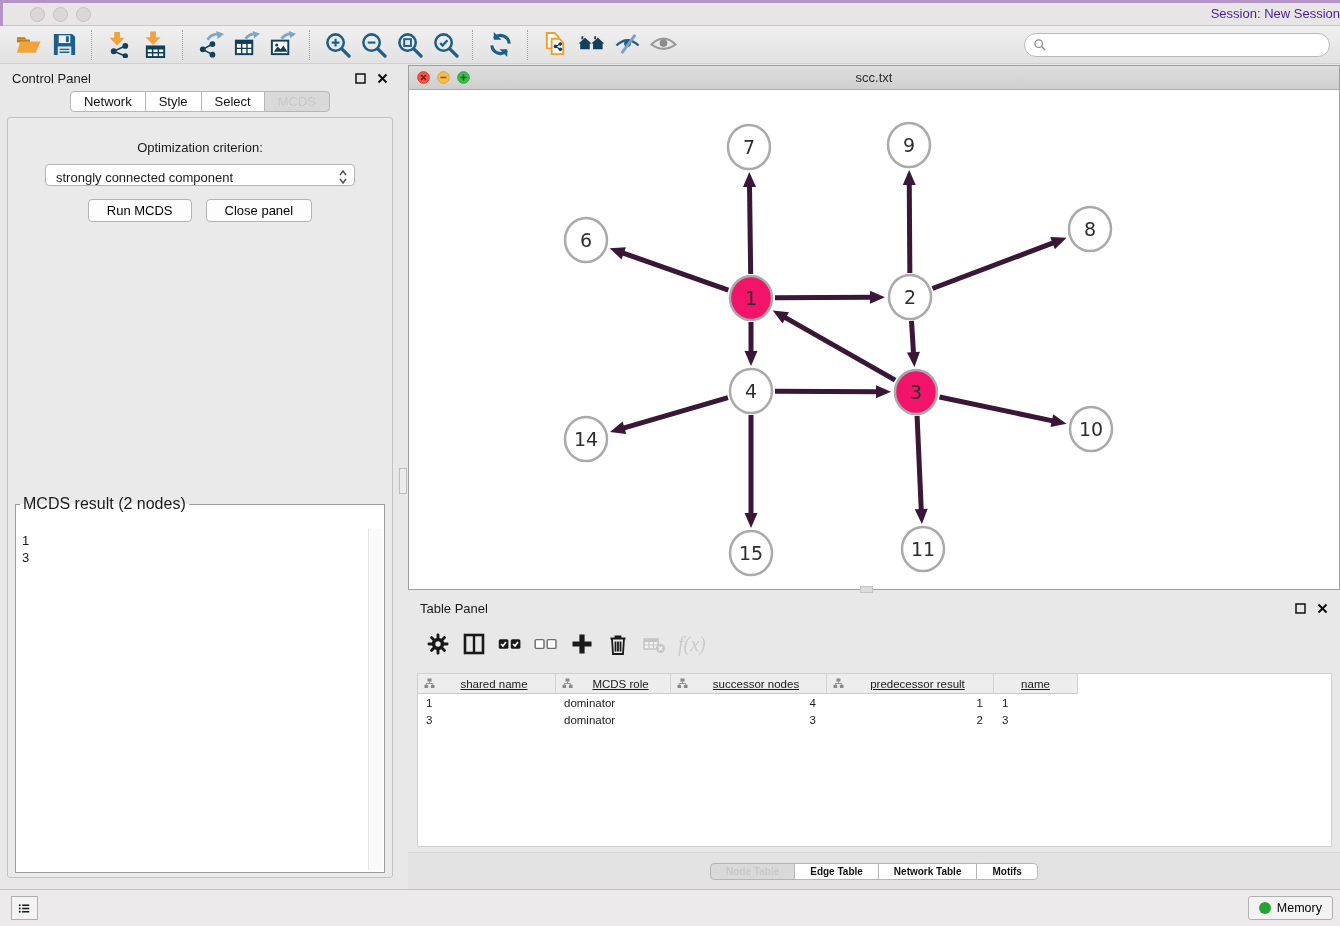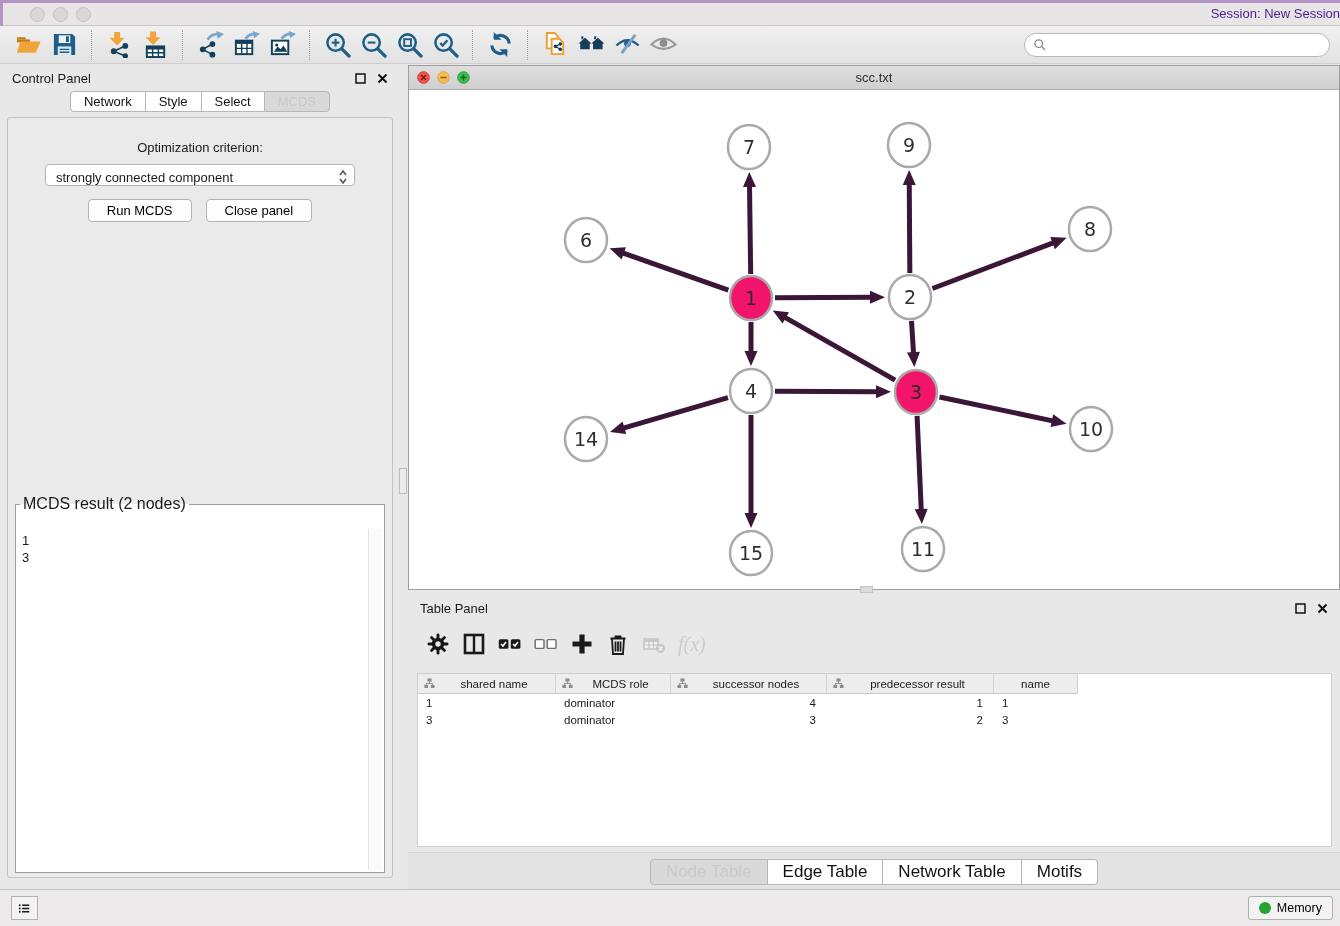--- a/index.html
+++ b/index.html
@@ -69,31 +69,31 @@
          border:1px solid #c4c4c4;box-sizing:border-box;}
   
   .table-panel{position:absolute;left:408px;top:595px;width:932px;height:295px;}
   .tt-row{display:flex;align-items:center;gap:12px;margin:7px 10px 6px 18px;height:32px;}
   .tt-btn{background:none;border:none;padding:0;display:flex;align-items:center;}
   .tt-btn svg{width:24px;height:24px;}
   .tt-btn.disabled{opacity:.45;}
   .fx{font-family:"Liberation Serif",serif;font-style:italic;font-size:20px;color:#a9a9a9;}
   .table{position:absolute;left:9px;right:8px;top:78px;height:172px;background:#fff;
          border:1px solid #cfcfcf;overflow:hidden;}
-  .thead{display:flex;height:20px;}
+  .thead{display:flex;height:20px;text-decoration:underline;}
   .th{background:#ededed;border-right:1px solid #d2d2d2;border-bottom:1px solid #c9c9c9;
       display:flex;align-items:center;font-size:11.5px;box-sizing:border-box;padding:0 4px;}
   .th .ticon{width:11px;height:11px;margin:0 2px;}
   .th .tlabel{flex:1;text-align:center;}
   .trow{display:flex;height:17px;font-size:11.5px;}
   .td{box-sizing:border-box;padding:0 8px;display:flex;align-items:center;}
   .td.right{justify-content:flex-end;padding-right:11px;}
   .tabstrip{position:absolute;left:0;right:0;bottom:0;height:37px;background:#e4e3e3;
             border-top:1px solid #d6d6d6;display:flex;justify-content:center;align-items:center;}
-  .tabstrip .tab{padding:2px 15px;font-size:17px;}
+  .tabstrip .tab{padding:2px 15px;font-size:10px;font-weight:bold;}
   
   .statusbar{position:absolute;left:0;right:0;bottom:0;height:36px;background:#eceaea;
              border-top:1px solid #c2c2c2;}
   .list-btn{position:absolute;left:11px;top:6px;width:27px;height:24px;background:#f4f3f3;
             border:1px solid #b0b0b0;display:flex;align-items:center;justify-content:center;}
   .list-btn svg{width:18px;height:15px;}
   .memory-btn{position:absolute;right:7px;top:6px;height:24px;background:#f4f3f3;border:1px solid #b0b0b0;
               border-radius:3px;display:flex;align-items:center;gap:6px;padding:0 10px;font-size:12.5px;
               font-family:"Liberation Sans",sans-serif;}
   .mem-dot{width:12px;height:12px;border-radius:50%;background:#27a233;}

